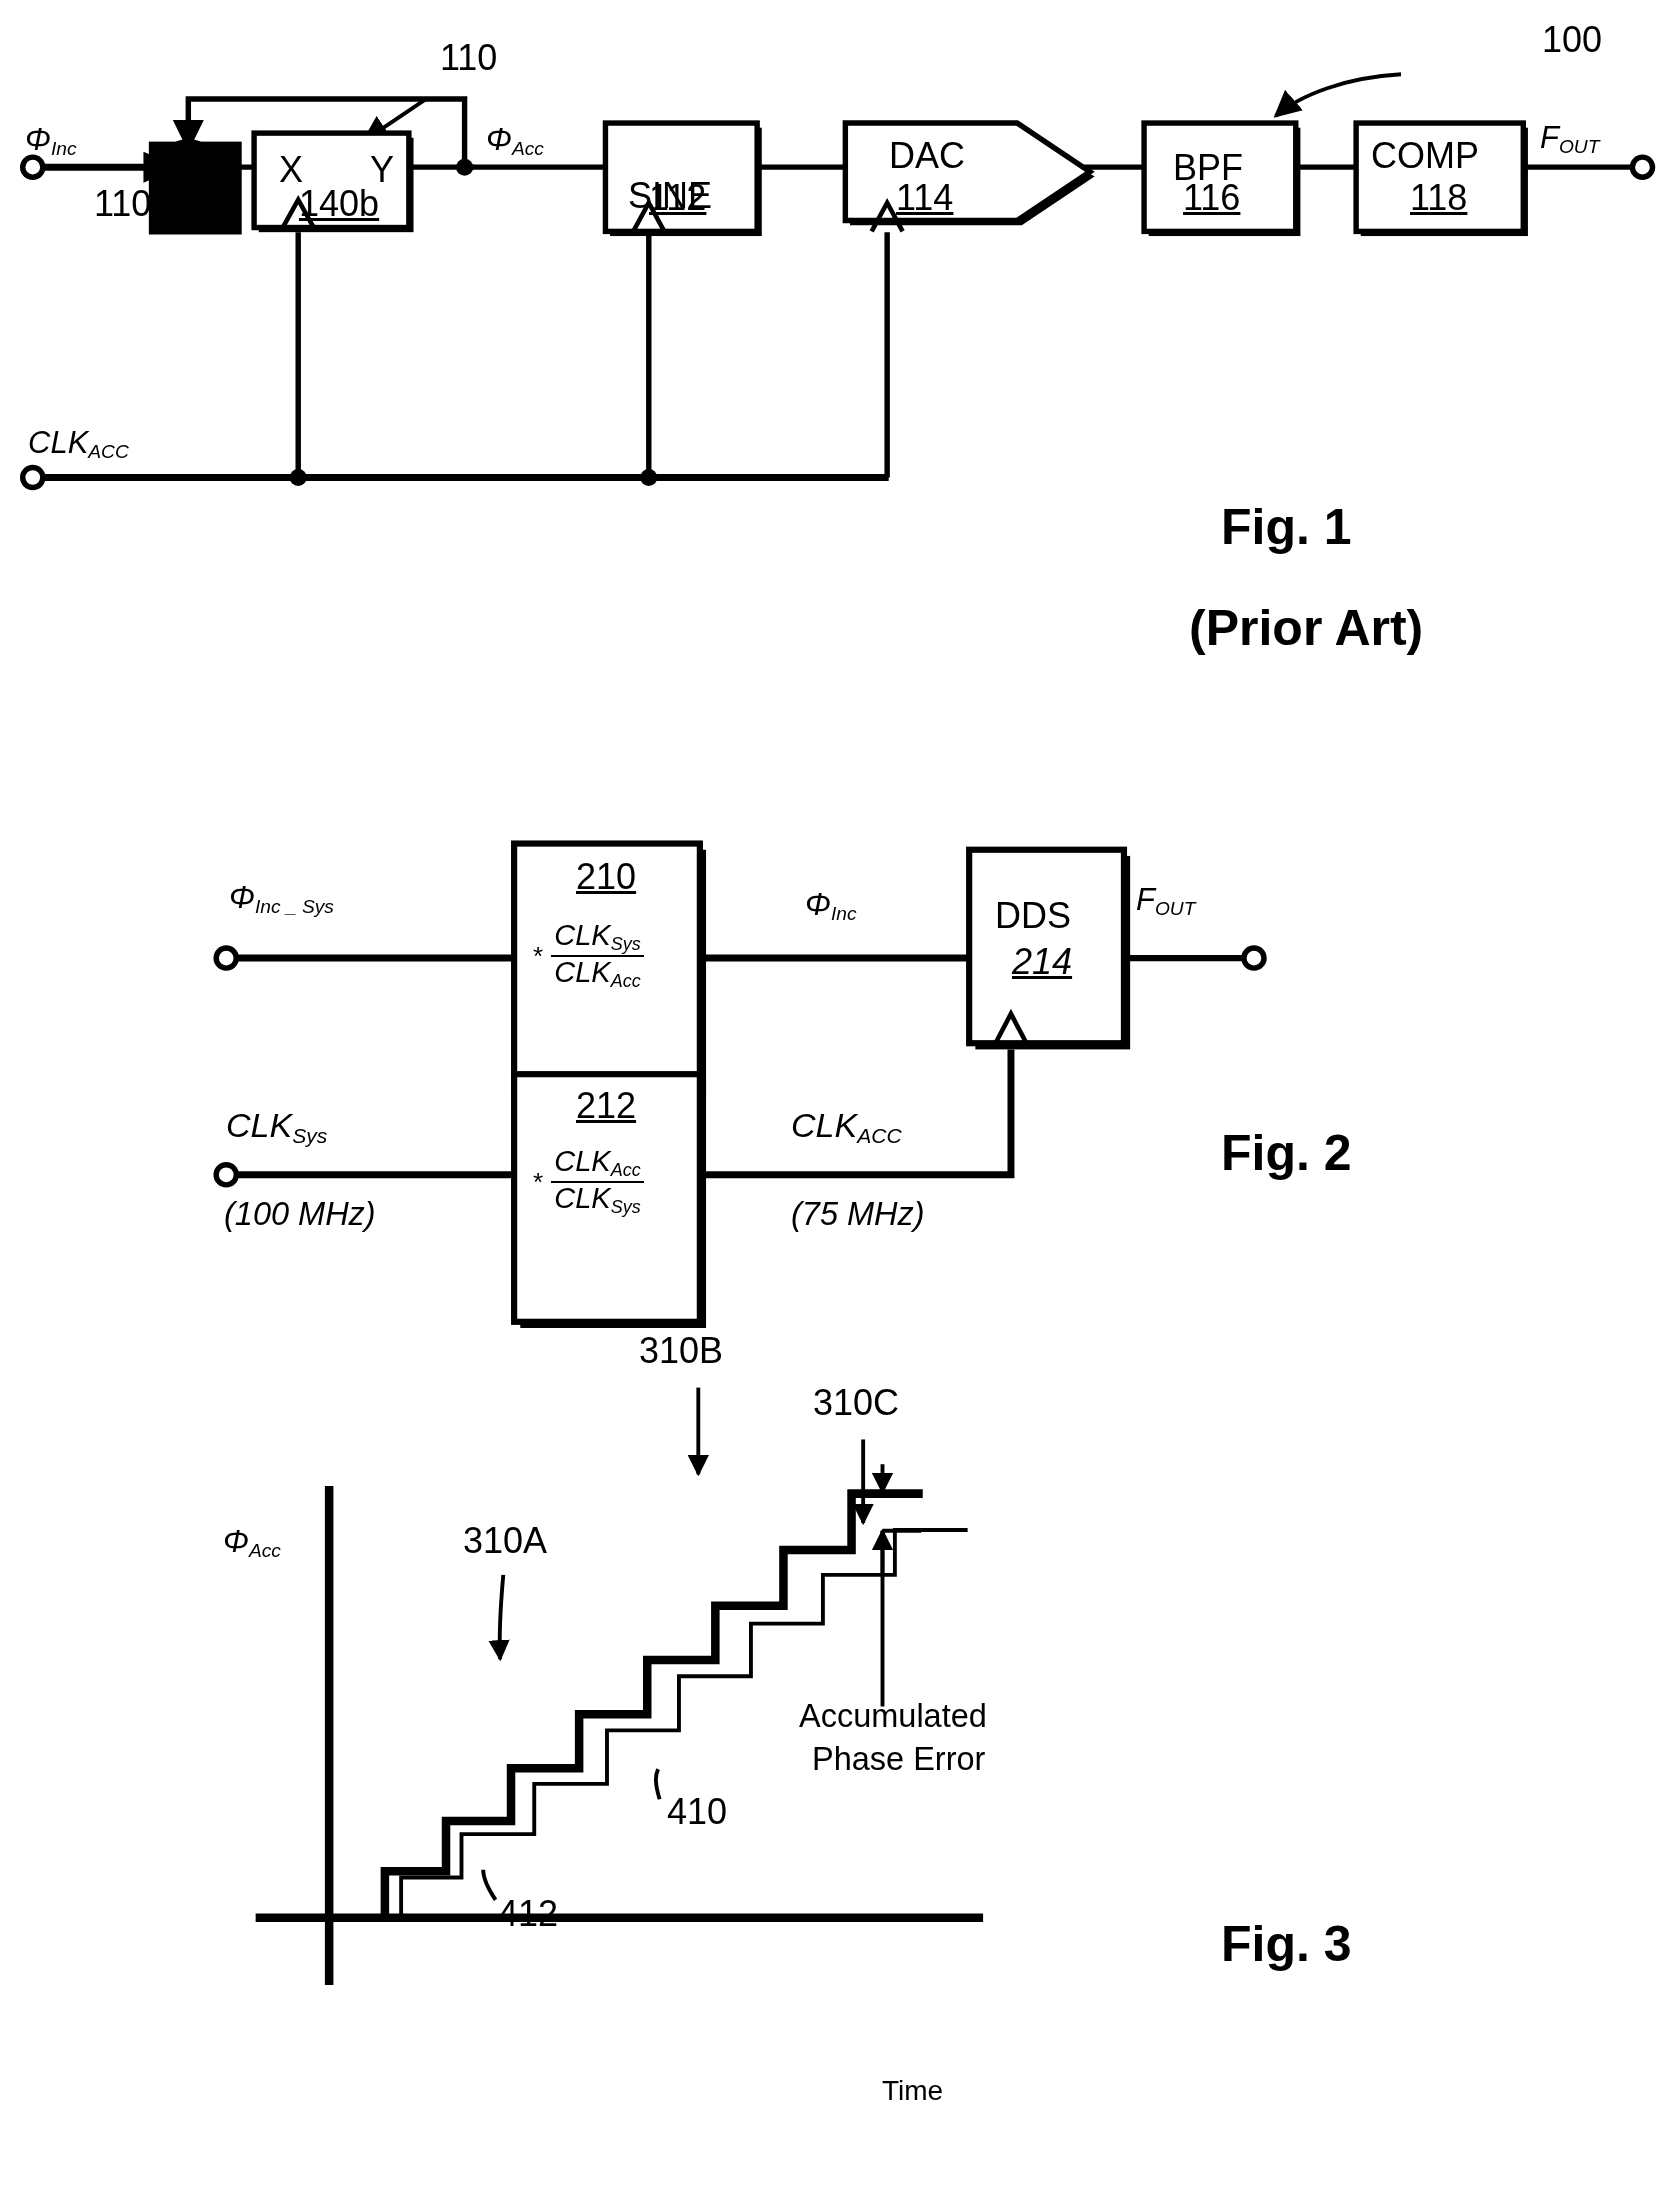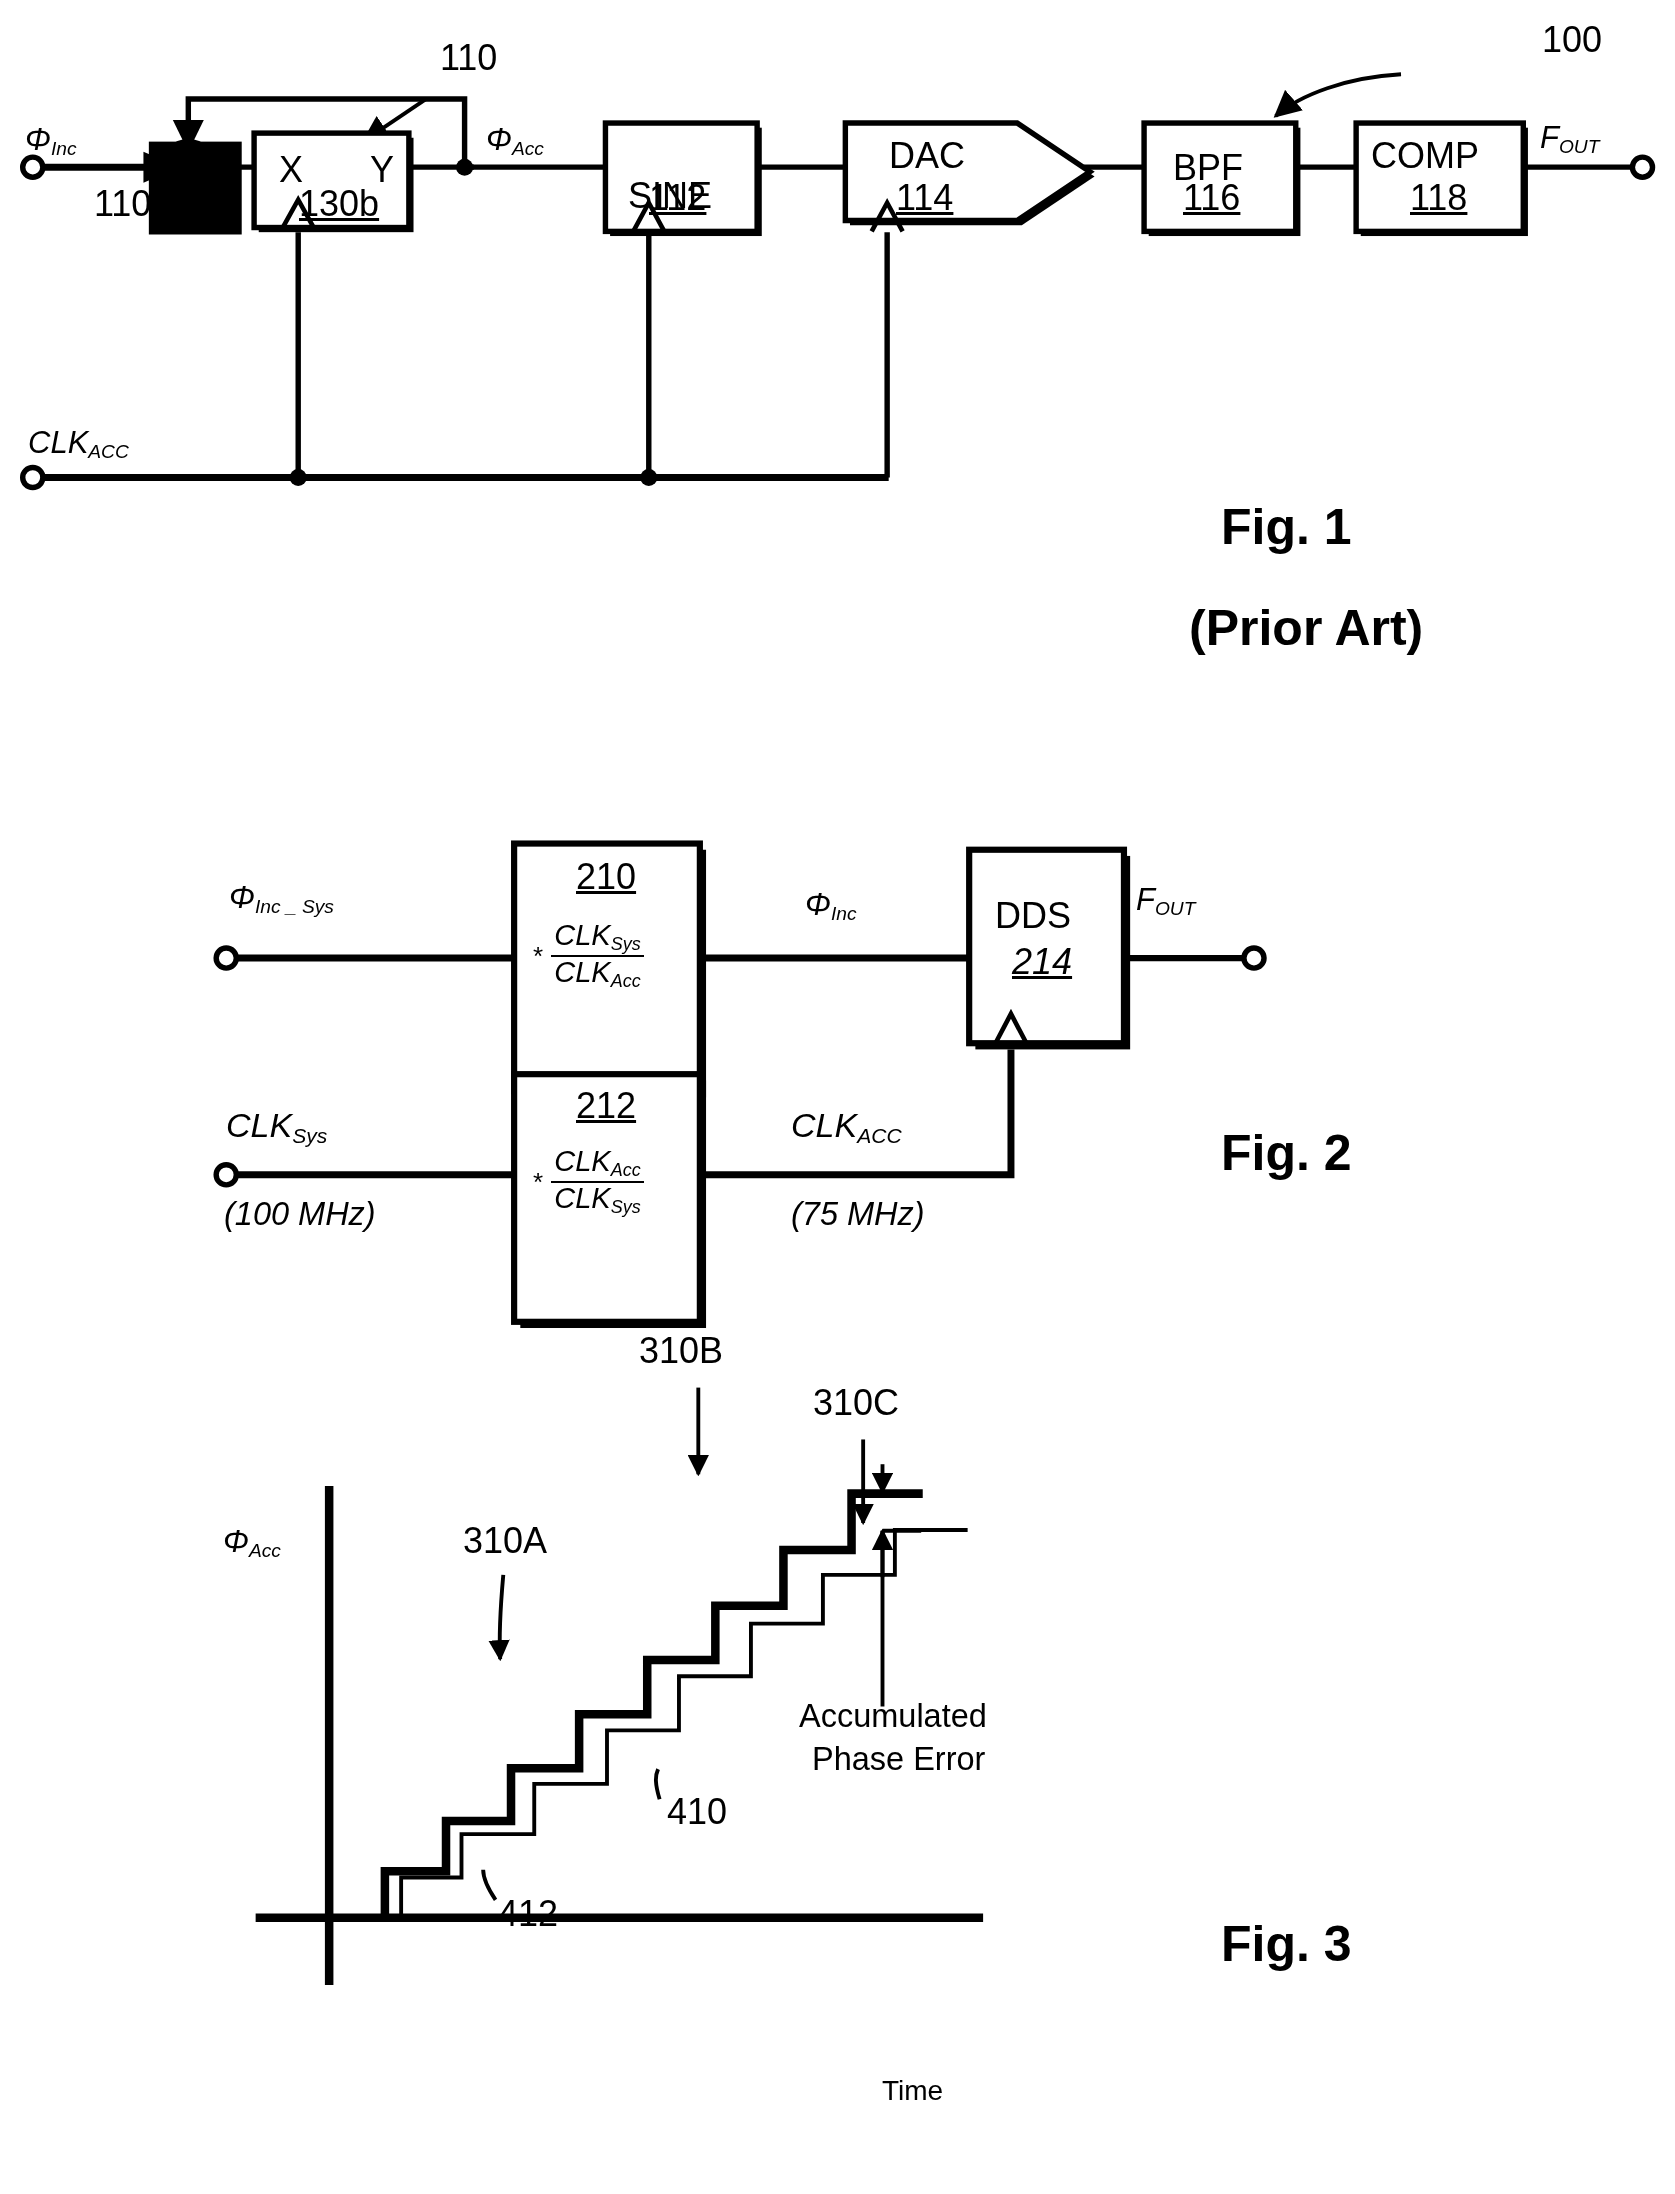--- a/index.html
+++ b/index.html
@@ -164,21 +164,21 @@
   <div class="lbl num" style="left:440px;top:40px;">110</div>
 
   <div class="lbl sigital" style="left:25px;top:124px;">
     <span>Φ</span><span class="sub">Inc</span>
   </div>
 
   <div class="lbl num" style="left:94px;top:186px;text-align:right;">110a</div>
 
   <div class="lbl blk" style="left:279px;top:152px;">X</div>
   <div class="lbl blk" style="left:370px;top:152px;">Y</div>
-  <div class="lbl blkn" style="left:299px;top:186px;">130b</div>
+  <div class="lbl blkn" style="left:299px;top:186px;">140b</div>
 
   <div class="lbl sigital" style="left:486px;top:124px;">
     <span>Φ</span><span class="sub">Acc</span>
   </div>
 
   <div class="lbl blk" style="left:628px;top:138px;margin-top:40px;">SINE</div>
   <div class="lbl blkn" style="left:649px;top:180px;">112</div>
 
   <div class="lbl blk" style="left:889px;top:138px;">DAC</div>
   <div class="lbl blkn" style="left:896px;top:180px;">114</div>

